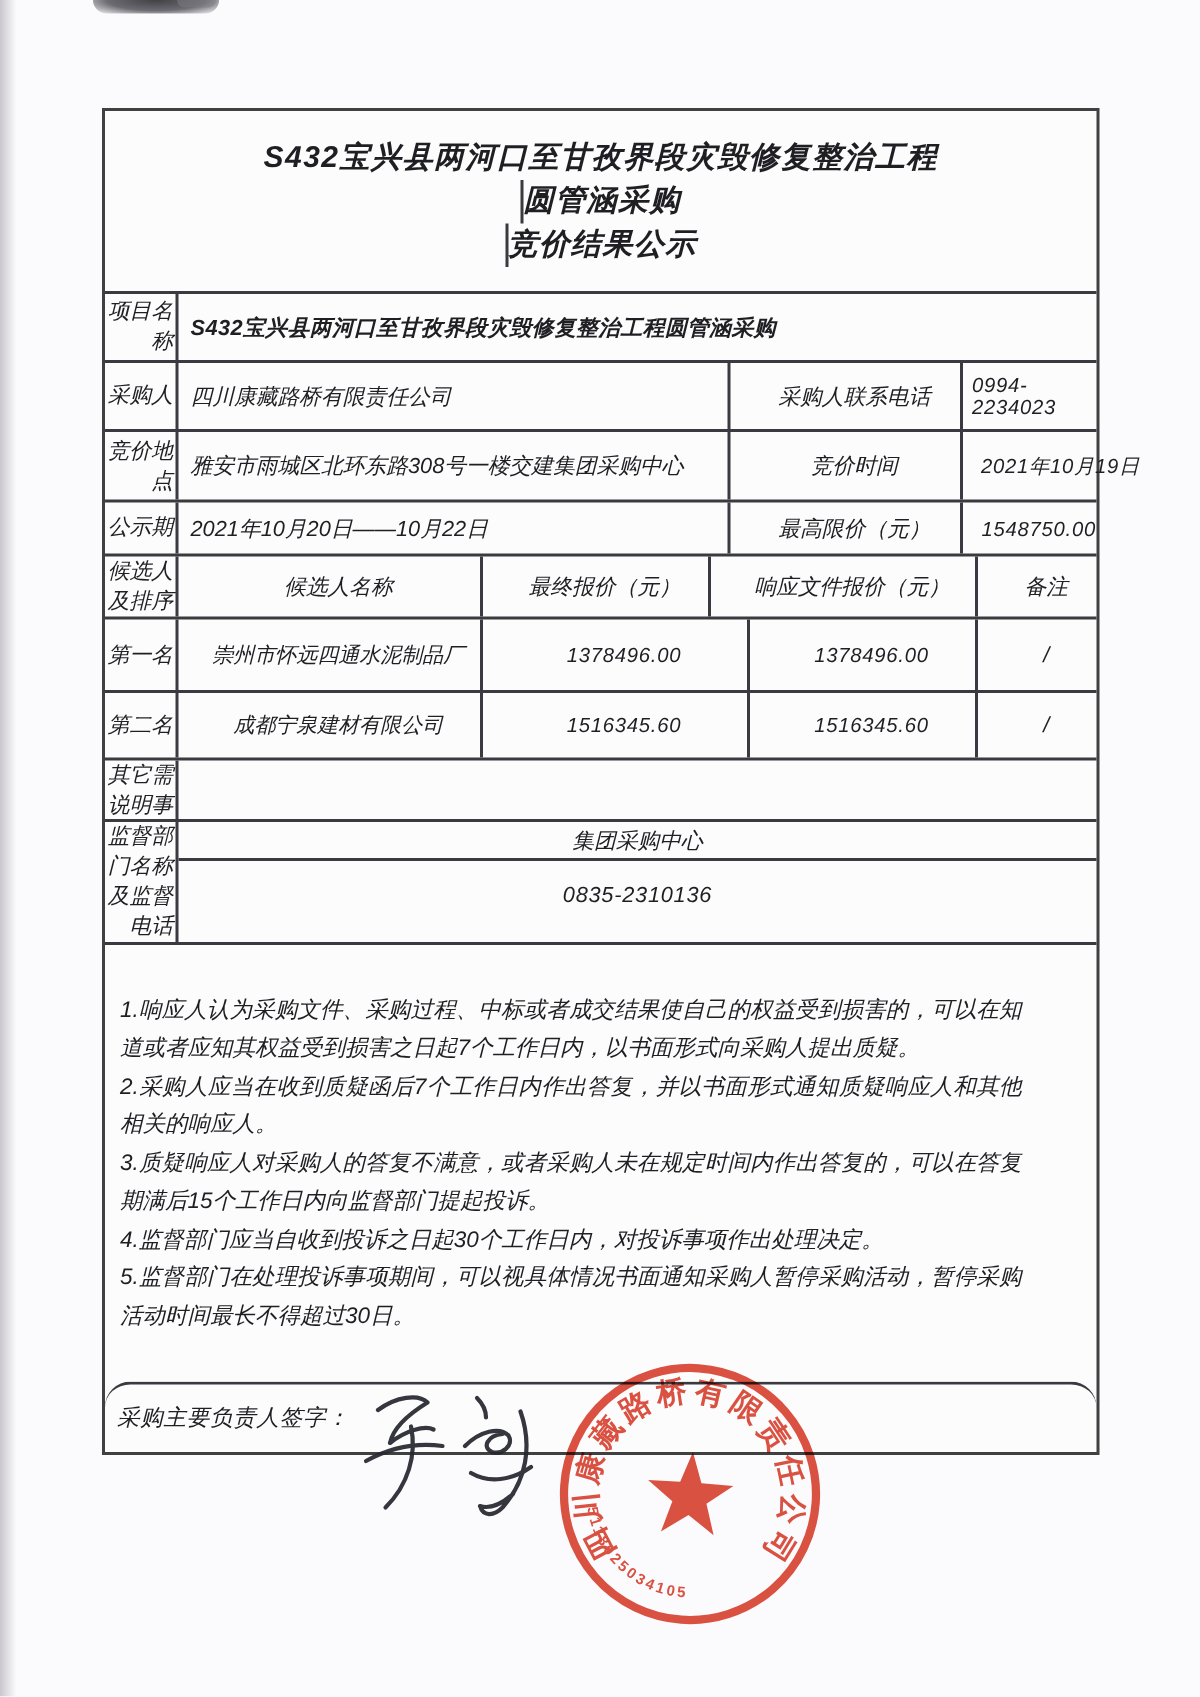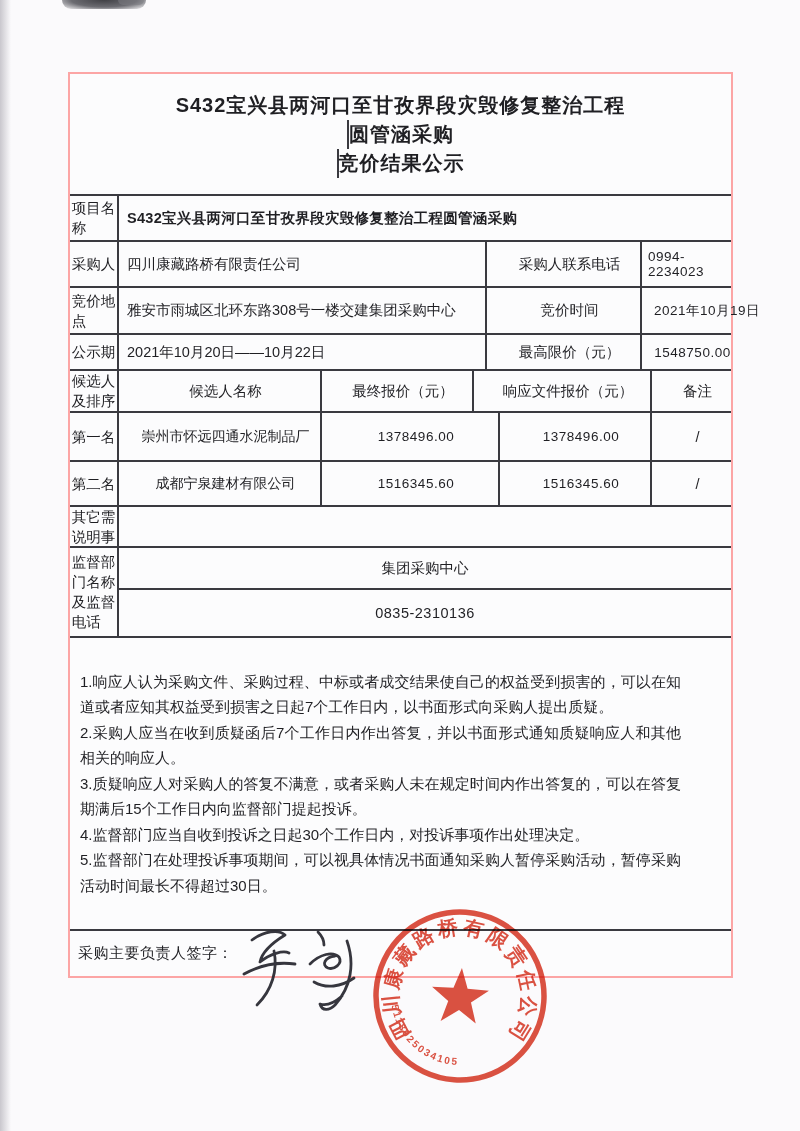--- a/index.html
+++ b/index.html
@@ -10,53 +10,53 @@
     color:#1f1f23;
   }
   
   .edge-shade{position:absolute;left:0;top:0;width:11px;height:1131px;
     background:linear-gradient(to right,#c9c7cd,rgba(251,250,252,0));}
   .top-smudge{position:absolute;left:62px;top:0;width:84px;height:9px;border-radius:0 0 14px 14px;
     background:radial-gradient(ellipse at 50% 0%,#404045 0%,#6b6b71 55%,rgba(130,130,136,0) 100%);}
   .top-smudge2{position:absolute;left:118px;top:0;width:26px;height:5px;border-radius:0 0 8px 8px;background:#7d7d84;opacity:.5;}
 
   
-  .doc-table{position:absolute;left:68px;top:72px;width:661px;border:2px solid #fca5a5;background:rgba(255,255,255,.35);}
+  .doc-table{position:absolute;left:68px;top:72px;width:661px;border:2px solid #404040;background:rgba(255,255,255,.35);font-style:italic;}
   .row{display:flex;align-items:stretch;}
   .row + .row{border-top:2px solid #3a3a40;}
   .row > * + *{border-left:2px solid #3a3a40;}
   .cell{display:flex;align-items:center;box-sizing:content-box;}
-  .lab{width:47px;flex:0 0 47px;justify-content:center;text-align:left;
+  .lab{width:47px;flex:0 0 47px;justify-content:center;text-align:right;
        font-size:14.5px;line-height:20px;white-space:pre-line;}
   .val{flex:1 1 auto;padding-left:8px;font-size:14.5px;}
   .ctr{justify-content:center;padding-left:12px;text-align:center;}
   .num{font-size:13.5px;letter-spacing:.5px;}
 
   .title-row{height:120px;flex-direction:column;justify-content:center;align-items:center;display:flex;}
   .title-line{font-size:20px;font-weight:bold;letter-spacing:1px;line-height:29px;text-align:center;}
 
   .h44{height:44px;} .h45{height:45px;} .h34{height:34px;} .h40{height:40px;}
   .h47{height:47px;} .h43{height:43px;} .h39{height:39px;} .h291{height:291px;}
 
   .w358{flex:0 0 358px;width:358px;}
   .w141{flex:0 0 141px;width:141px;}
   .w189{flex:0 0 189px;width:189px;}
   .w164{flex:0 0 164px;width:164px;}
   .w138{flex:0 0 138px;width:138px;}
 
   .proj-val{font-weight:600;letter-spacing:.3px;}
 
   .sup-right{flex:1 1 auto;display:flex;flex-direction:column;}
-  .sup-sub{height:40px;display:flex;align-items:center;justify-content:center;font-size:14.5px;}
+  .sup-sub{height:24px;display:flex;align-items:center;justify-content:center;font-size:14.5px;}
   .sup-sub + .sup-sub{border-top:2px solid #3a3a40;height:46px;}
 
   .obj-val{flex-direction:column;align-items:flex-start;justify-content:center;padding:0 6px 0 10px;}
   .obj-item{font-size:15px;line-height:25.5px;width:601px;text-align:justify;}
 
-  .sign-row{height:45px;display:flex;align-items:center;padding-left:8px;font-size:15px;letter-spacing:.5px;}
+  .sign-row{height:45px;display:flex;align-items:center;padding-left:8px;font-size:15px;letter-spacing:.5px;border-radius:17px;}
 
   .handwriting{position:absolute;left:222px;top:912px;z-index:5;}
   .seal{position:absolute;left:365px;top:901px;z-index:6;mix-blend-mode:multiply;opacity:.88;}
 </style>
 </head>
 <body>
 
 <div class="edge-shade"></div>
 <div class="top-smudge"></div>
 <div class="top-smudge2"></div>

